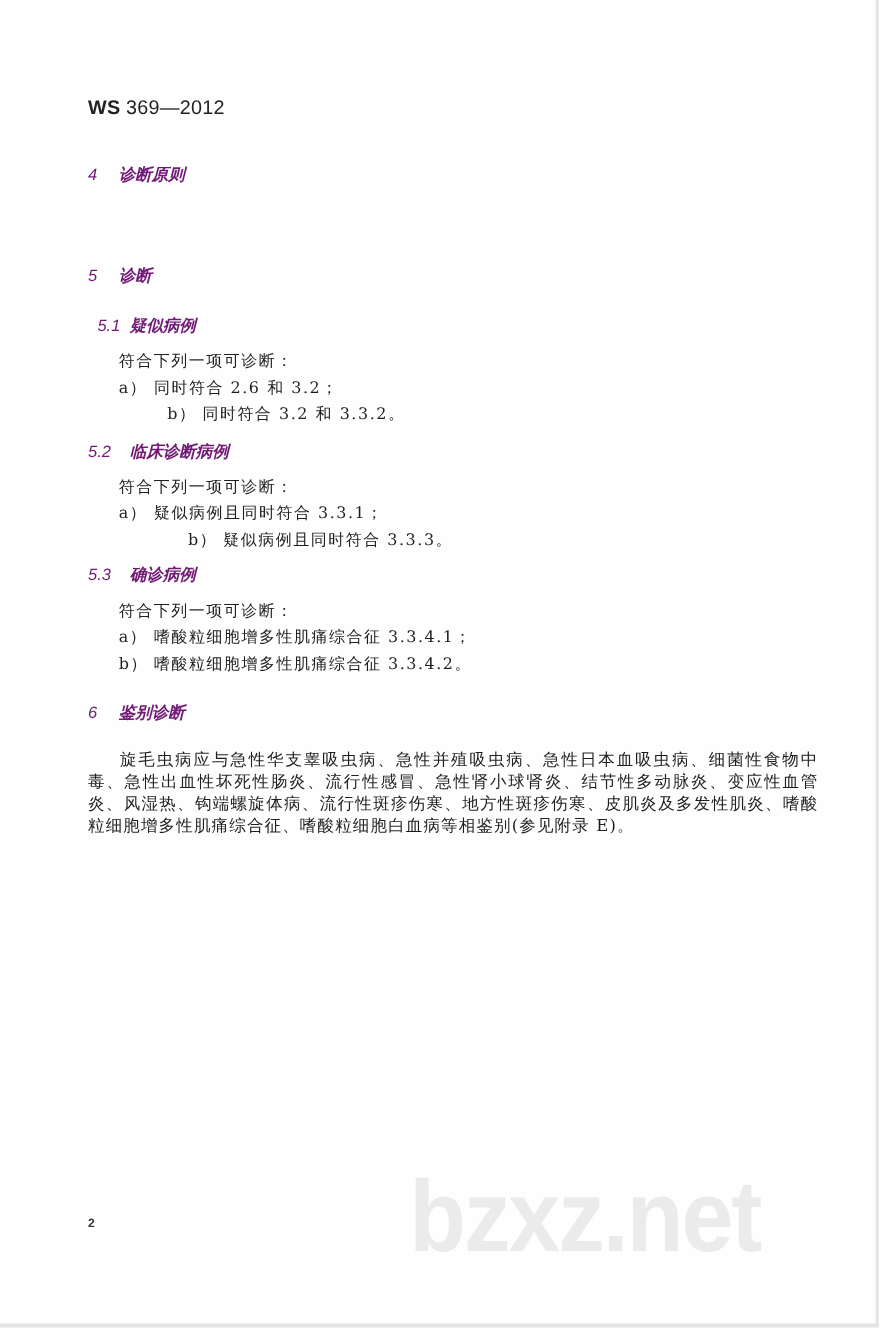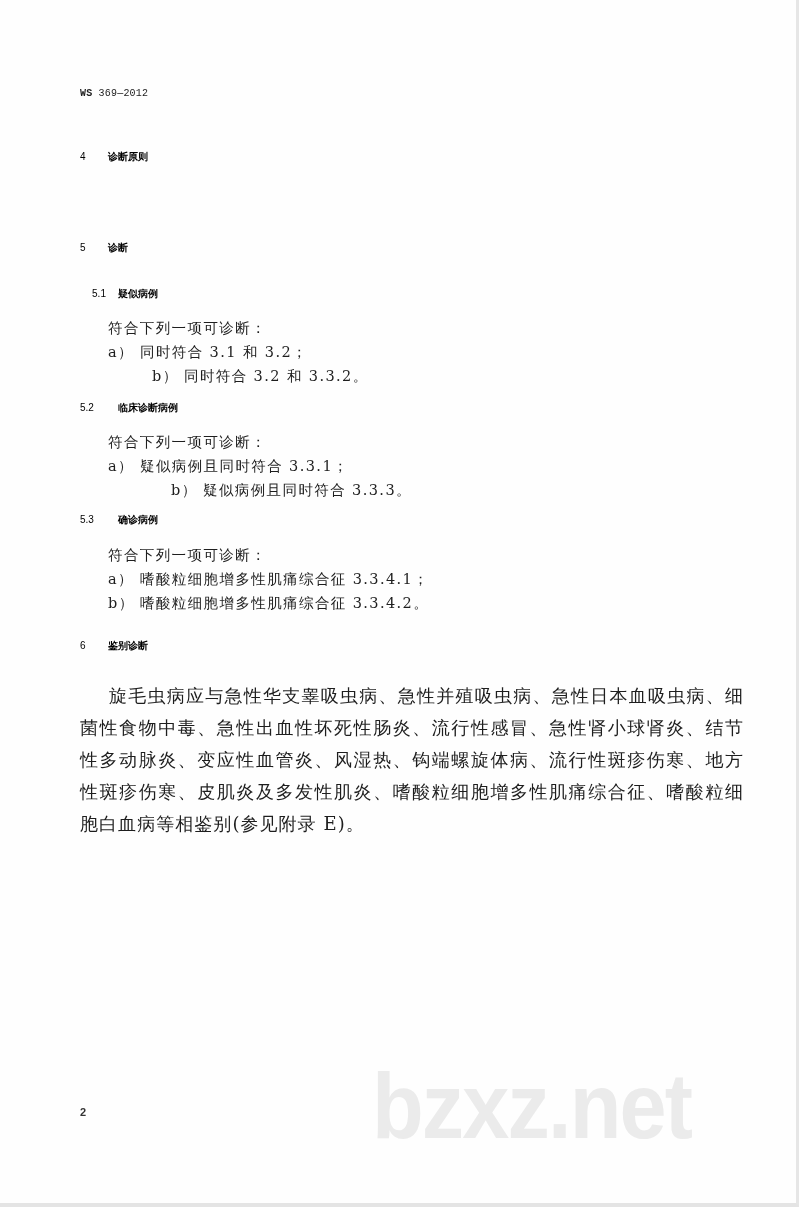--- a/index.html
+++ b/index.html
@@ -10,38 +10,38 @@
     color: #1c1c1c;
   }
   .page {
     position: absolute; left: 0; top: 0; width: 796px; height: 1203px;
     background: #fefefe;
     border-right: 3px solid #e6e6e6;
     border-bottom: 4px solid #e4e4e4;
   }
   .abs { position: absolute; white-space: nowrap; }
   .std-code {
-    left: 80px; top: 88px; font-family: Liberation Mono, monospace;
-    font-size: 10px; font-weight: bold; letter-spacing: 0.2px; color: #222;
+    left: 80px; top: 88px; font-family: Liberation Sans, sans-serif;
+    font-size: 18px; font-weight: bold; letter-spacing: 0.2px; color: #222;
   }
   .std-code .num { font-weight: normal; }
   .h {
     font-family: "DejaVu Sans", "Liberation Sans", sans-serif;
-    font-size: 10px; font-weight: bold; color: #000000;
+    font-size: 15px; font-weight: bold; color: #701a75; font-style: italic;
   }
   .h .no { display: inline-block; font-weight: normal; font-family: "Liberation Sans", "DejaVu Sans", sans-serif; }
   .h1 .no { width: 28px; }
   .h2 .no { width: 38px; }
   .body-text {
     font-size: 14.5px; letter-spacing: 1.4px; color: #1e1e1e;
   }
   .li .lbl { display: inline-block; width: 32px; }
   .para {
     position: absolute; left: 80px; top: 680px; width: 664px;
-    font-size: 18px; line-height: 32px; letter-spacing: 1.05px;
+    font-size: 15px; line-height: 20px; letter-spacing: 1.05px;
     text-indent: 29px; text-align: justify; color: #1e1e1e;
   }
   .page-num {
     left: 80px; top: 1106px; font-family: "Liberation Sans", "DejaVu Sans", sans-serif;
     font-size: 11px; font-weight: bold; color: #333;
   }
   .watermark {
     left: 372px; top: 1054px;
     font-family: "Liberation Sans", "DejaVu Sans", sans-serif;
     font-size: 92px; font-weight: bold; letter-spacing: -2px;
@@ -64,21 +64,21 @@
 
   <div class="abs h h1" style="left:80px; top:241px;">
     <span class="no">5</span><span>诊断</span>
   </div>
 
   <div class="abs h h2" style="left:80px; top:287px;text-align:center;">
     <span class="no">5.1</span><span>疑似病例</span>
   </div>
   <div class="abs body-text" style="left:108px; top:319px;">符合下列一项可诊断：</div>
   <div class="abs body-text li" style="left:108px; top:343px;">
-    <span class="lbl">a）</span><span>同时符合 3.1 和 3.2；</span>
+    <span class="lbl">a）</span><span>同时符合 2.6 和 3.2；</span>
   </div>
   <div class="abs body-text li" style="left:108px; top:367px;margin-left:44px;">
     <span class="lbl">b）</span><span>同时符合 3.2 和 3.3.2。</span>
   </div>
 
   <div class="abs h h2" style="left:80px; top:401px;">
     <span class="no">5.2</span><span>临床诊断病例</span>
   </div>
   <div class="abs body-text" style="left:108px; top:433px;">符合下列一项可诊断：</div>
   <div class="abs body-text li" style="left:108px; top:457px;">

